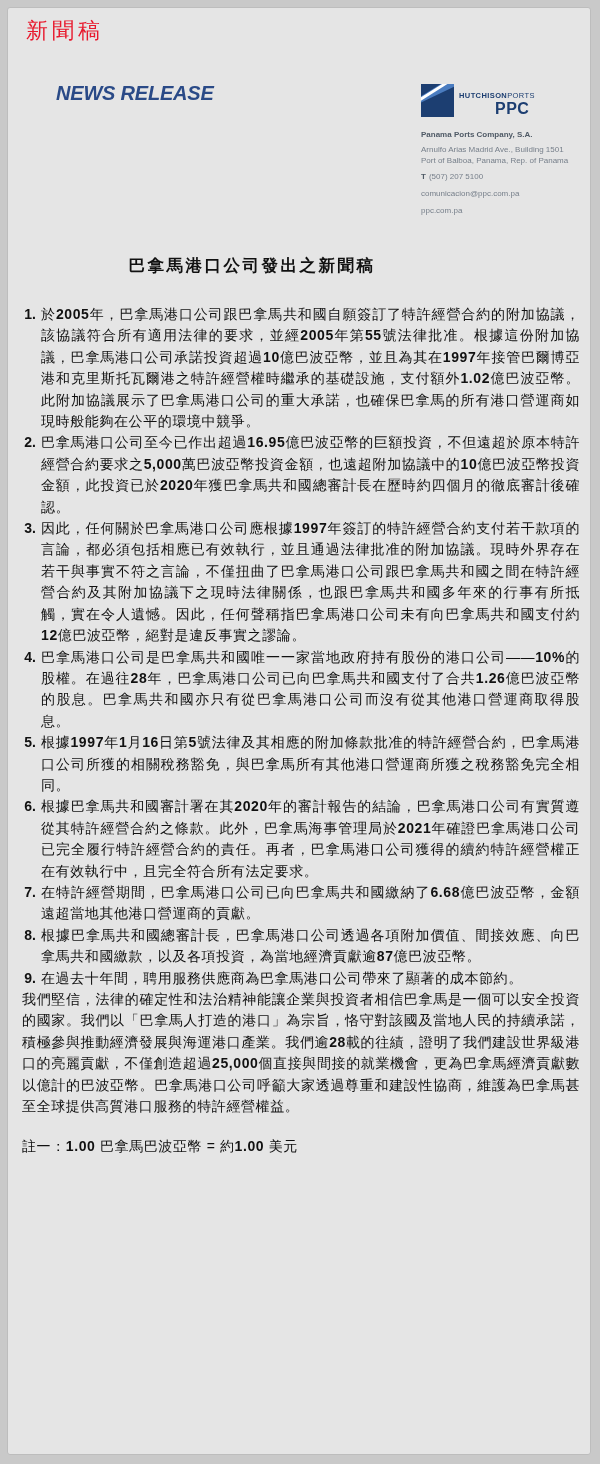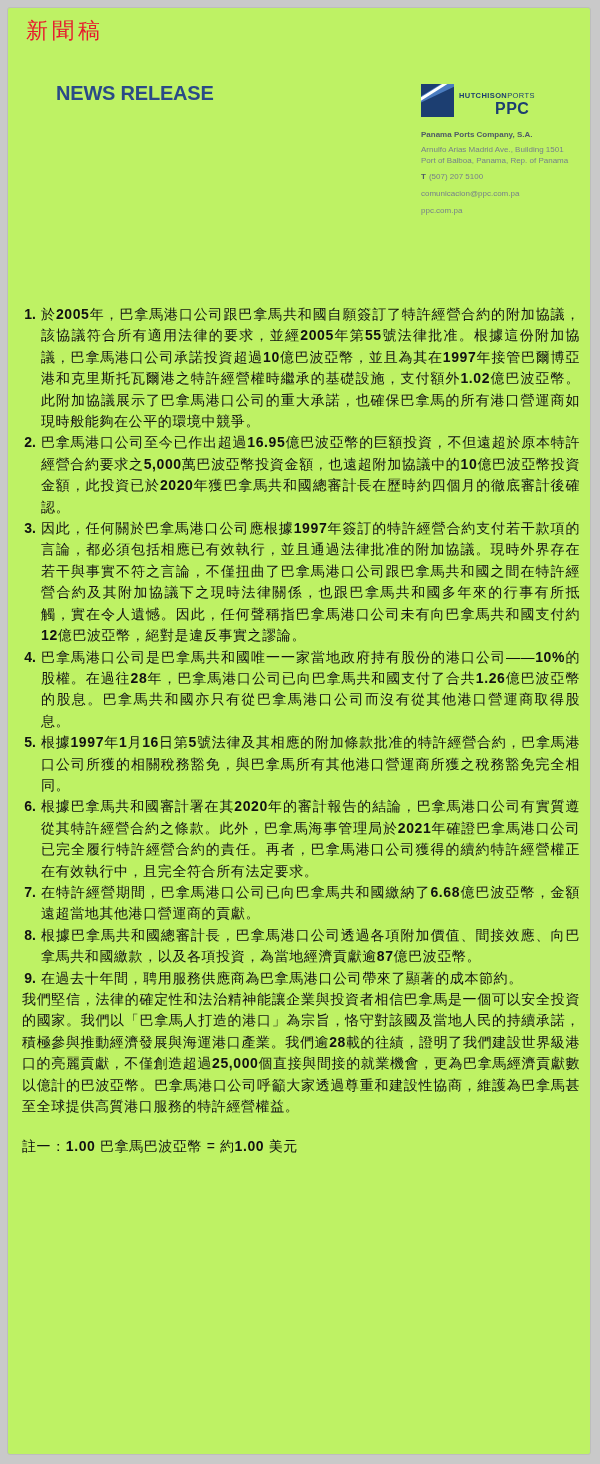--- a/index.html
+++ b/index.html
@@ -6,33 +6,33 @@
   body{
     width:600px;height:1464px;
     background:#c9c9c9;
     font-family:"Liberation Sans", sans-serif;
     overflow:hidden;
     position:relative;
   }
   .page{
     position:absolute;left:7px;top:7px;
     width:584px;height:1448px;
-    background:#bef264;
+    background:#e5e5e5;
     border:1px solid #bdbdbd;
     border-radius:3px;
     box-sizing:border-box;
   }
   
   .tag{
     position:absolute;top:8px;left:18px;
     font-size:22px;color:#e8192d;letter-spacing:4px;
   }
   .masthead{
     position:absolute;top:74px;left:48px;
-    font-size:20px;font-weight:bold;color:#2a4a87;letter-spacing:-0.2px;
+    font-size:20px;font-weight:bold;color:#2a4a87;letter-spacing:-0.2px;font-style:italic;
   }
   .brand{
     position:absolute;top:76px;left:413px;width:165px;
     color:#1c3e71;
   }
   .brand .logo-row{display:flex;align-items:flex-end;}
   .brand .logo-mark{flex:0 0 33px;height:33px;margin-right:5px;}
   .brand .wordmark{padding-top:1px;line-height:1;}
   .brand .wordline{font-size:7.5px;letter-spacing:0.4px;color:#1c3e71;white-space:nowrap;}
   .brand .wordline .w-bold{font-weight:bold;}
@@ -92,20 +92,21 @@
     <div class="info">
       <div class="company">Panama Ports Company, S.A.</div>
       <div class="addr">Arnulfo Arias Madrid Ave., Building 1501</div>
       <div class="addr">Port of Balboa, Panama, Rep. of Panama</div>
       <div class="phone"><span class="t">T</span><span>(507) 207 5100</span></div>
       <div class="email">comunicacion@ppc.com.pa</div>
       <div class="site">ppc.com.pa</div>
     </div>
   </div>
 
+  <div class="doc-title">巴拿馬港口公司發出之新聞稿</div>
 
   <div class="content">
     <div class="list">
         <div class="li">
           <span class="num"><b>1.</b></span>
           <div class="li-text">於<b>2005</b>年，巴拿馬港口公司跟巴拿馬共和國自願簽訂了特許經營合約的附加協議，該協議符合所有適用法律的要求，並經<b>2005</b>年第<b>55</b>號法律批准。根據這份附加協議，巴拿馬港口公司承諾投資超過<b>10</b>億巴波亞幣，並且為其在<b>1997</b>年接管巴爾博亞港和克里斯托瓦爾港之特許經營權時繼承的基礎設施，支付額外<b>1.02</b>億巴波亞幣。此附加協議展示了巴拿馬港口公司的重大承諾，也確保巴拿馬的所有港口營運商如現時般能夠在公平的環境中競爭。</div>
         </div>
         <div class="li">
           <span class="num"><b>2.</b></span>
           <div class="li-text">巴拿馬港口公司至今已作出超過<b>16.95</b>億巴波亞幣的巨額投資，不但遠超於原本特許經營合約要求之<b>5,000</b>萬巴波亞幣投資金額，也遠超附加協議中的<b>10</b>億巴波亞幣投資金額，此投資已於<b>2020</b>年獲巴拿馬共和國總審計長在歷時約四個月的徹底審計後確認。</div>

